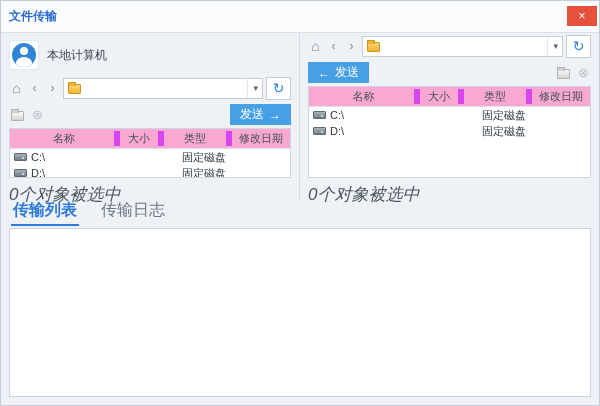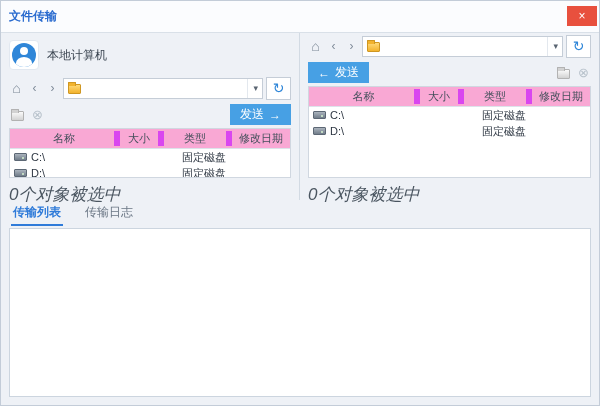--- a/index.html
+++ b/index.html
@@ -113,21 +113,21 @@
     content: ""; position: absolute; top: -3px; left: -1px; width: 6px; height: 3px;
     background: #f2b32e; border: 1px solid #cf9722; border-bottom: none; border-radius: 1px 1px 0 0;
   }
   .ic.folder.gray { filter: grayscale(1) brightness(1.15); }
   .ic.drive { background: linear-gradient(#aab3bd, #717d8a); border: 1px solid #5d6875; border-radius: 1px; height: 8px; }
   .ic.drive::after { content: ""; position: absolute; right: 2px; bottom: 1px; width: 2px; height: 2px; background: #d8f5d2; border-radius: 50%; }
   
   .status { padding: 5px 8px 4px; font-size: 17px; color: #4a5560; height: 22px; flex: none; font-style: italic; }
   
   .tabs { display: flex; gap: 20px; padding: 4px 10px 0; align-items: flex-end; height: 26px; flex: none; }
-  .tab { font-size: 12px; color: #6b7785; padding: 2px 2px 5px; cursor: pointer; }
+  .tab { font-size: 16px; color: #6b7785; padding: 2px 2px 5px; cursor: pointer; }
   .tab.active { color: #2f7bd9; font-weight: bold; border-bottom: 2px solid #2f7bd9; padding-bottom: 3px; }
   .transfer-area { flex: 1; margin: 2px 8px 8px; background: #fff; border: 1px solid #ccd5df; }
 </style>
 </head>
 <body>
 
 <div class="window">
 
   <div class="titlebar">
     <span class="title">文件传输</span>

